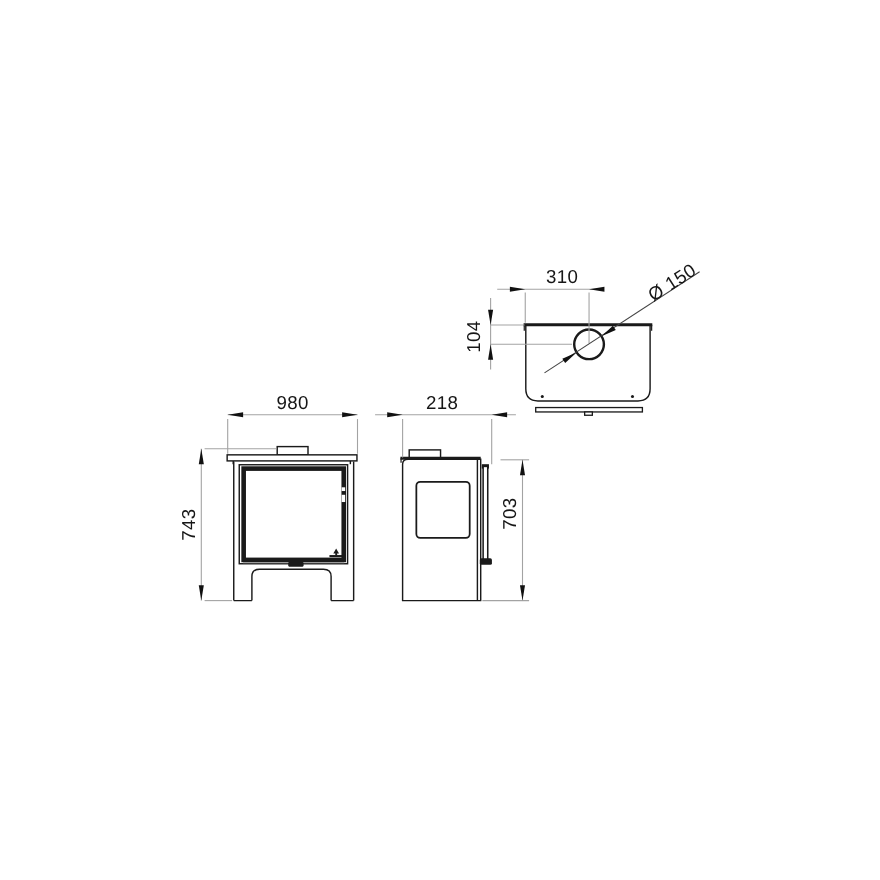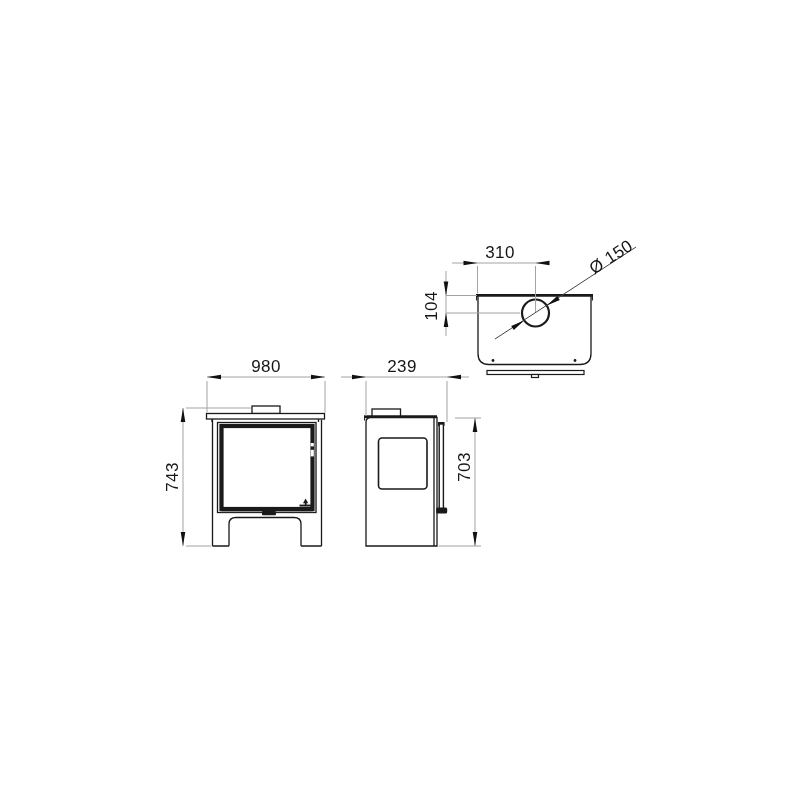--- a/index.html
+++ b/index.html
@@ -147,23 +147,23 @@
       <polygon points="446,313 443.7,327 448.3,327"></polygon>
       <polygon points="524.2,320.4 513.8,329.9 511.2,326.1"></polygon>
       <polygon points="546.8,305.6 559.8,299.9 557.2,296.1"></polygon>
     </g>
   </svg>
 
   <div class="dim-label" style="left:266px;top:366px;">980</div>
 
   <div class="dim-label vert" style="left:172px;top:477px;">743</div>
 
-  <div class="dim-label" style="left:402px;top:366px;">239</div>
+  <div class="dim-label" style="left:402px;top:366px;">218</div>
 
   <div class="dim-label vert" style="left:464px;top:467px;">703</div>
 
-  <div class="dim-label" style="left:500px;top:252px;">310</div>
+  <div class="dim-label" style="left:511px;top:252px;">310</div>
 
   <div class="dim-label vert" style="left:431px;top:306px;">104</div>
 
   <div class="dim-label diag" style="left:611px;top:257px;">Ø 150</div>
 
 </div>
 
 </body></html>

